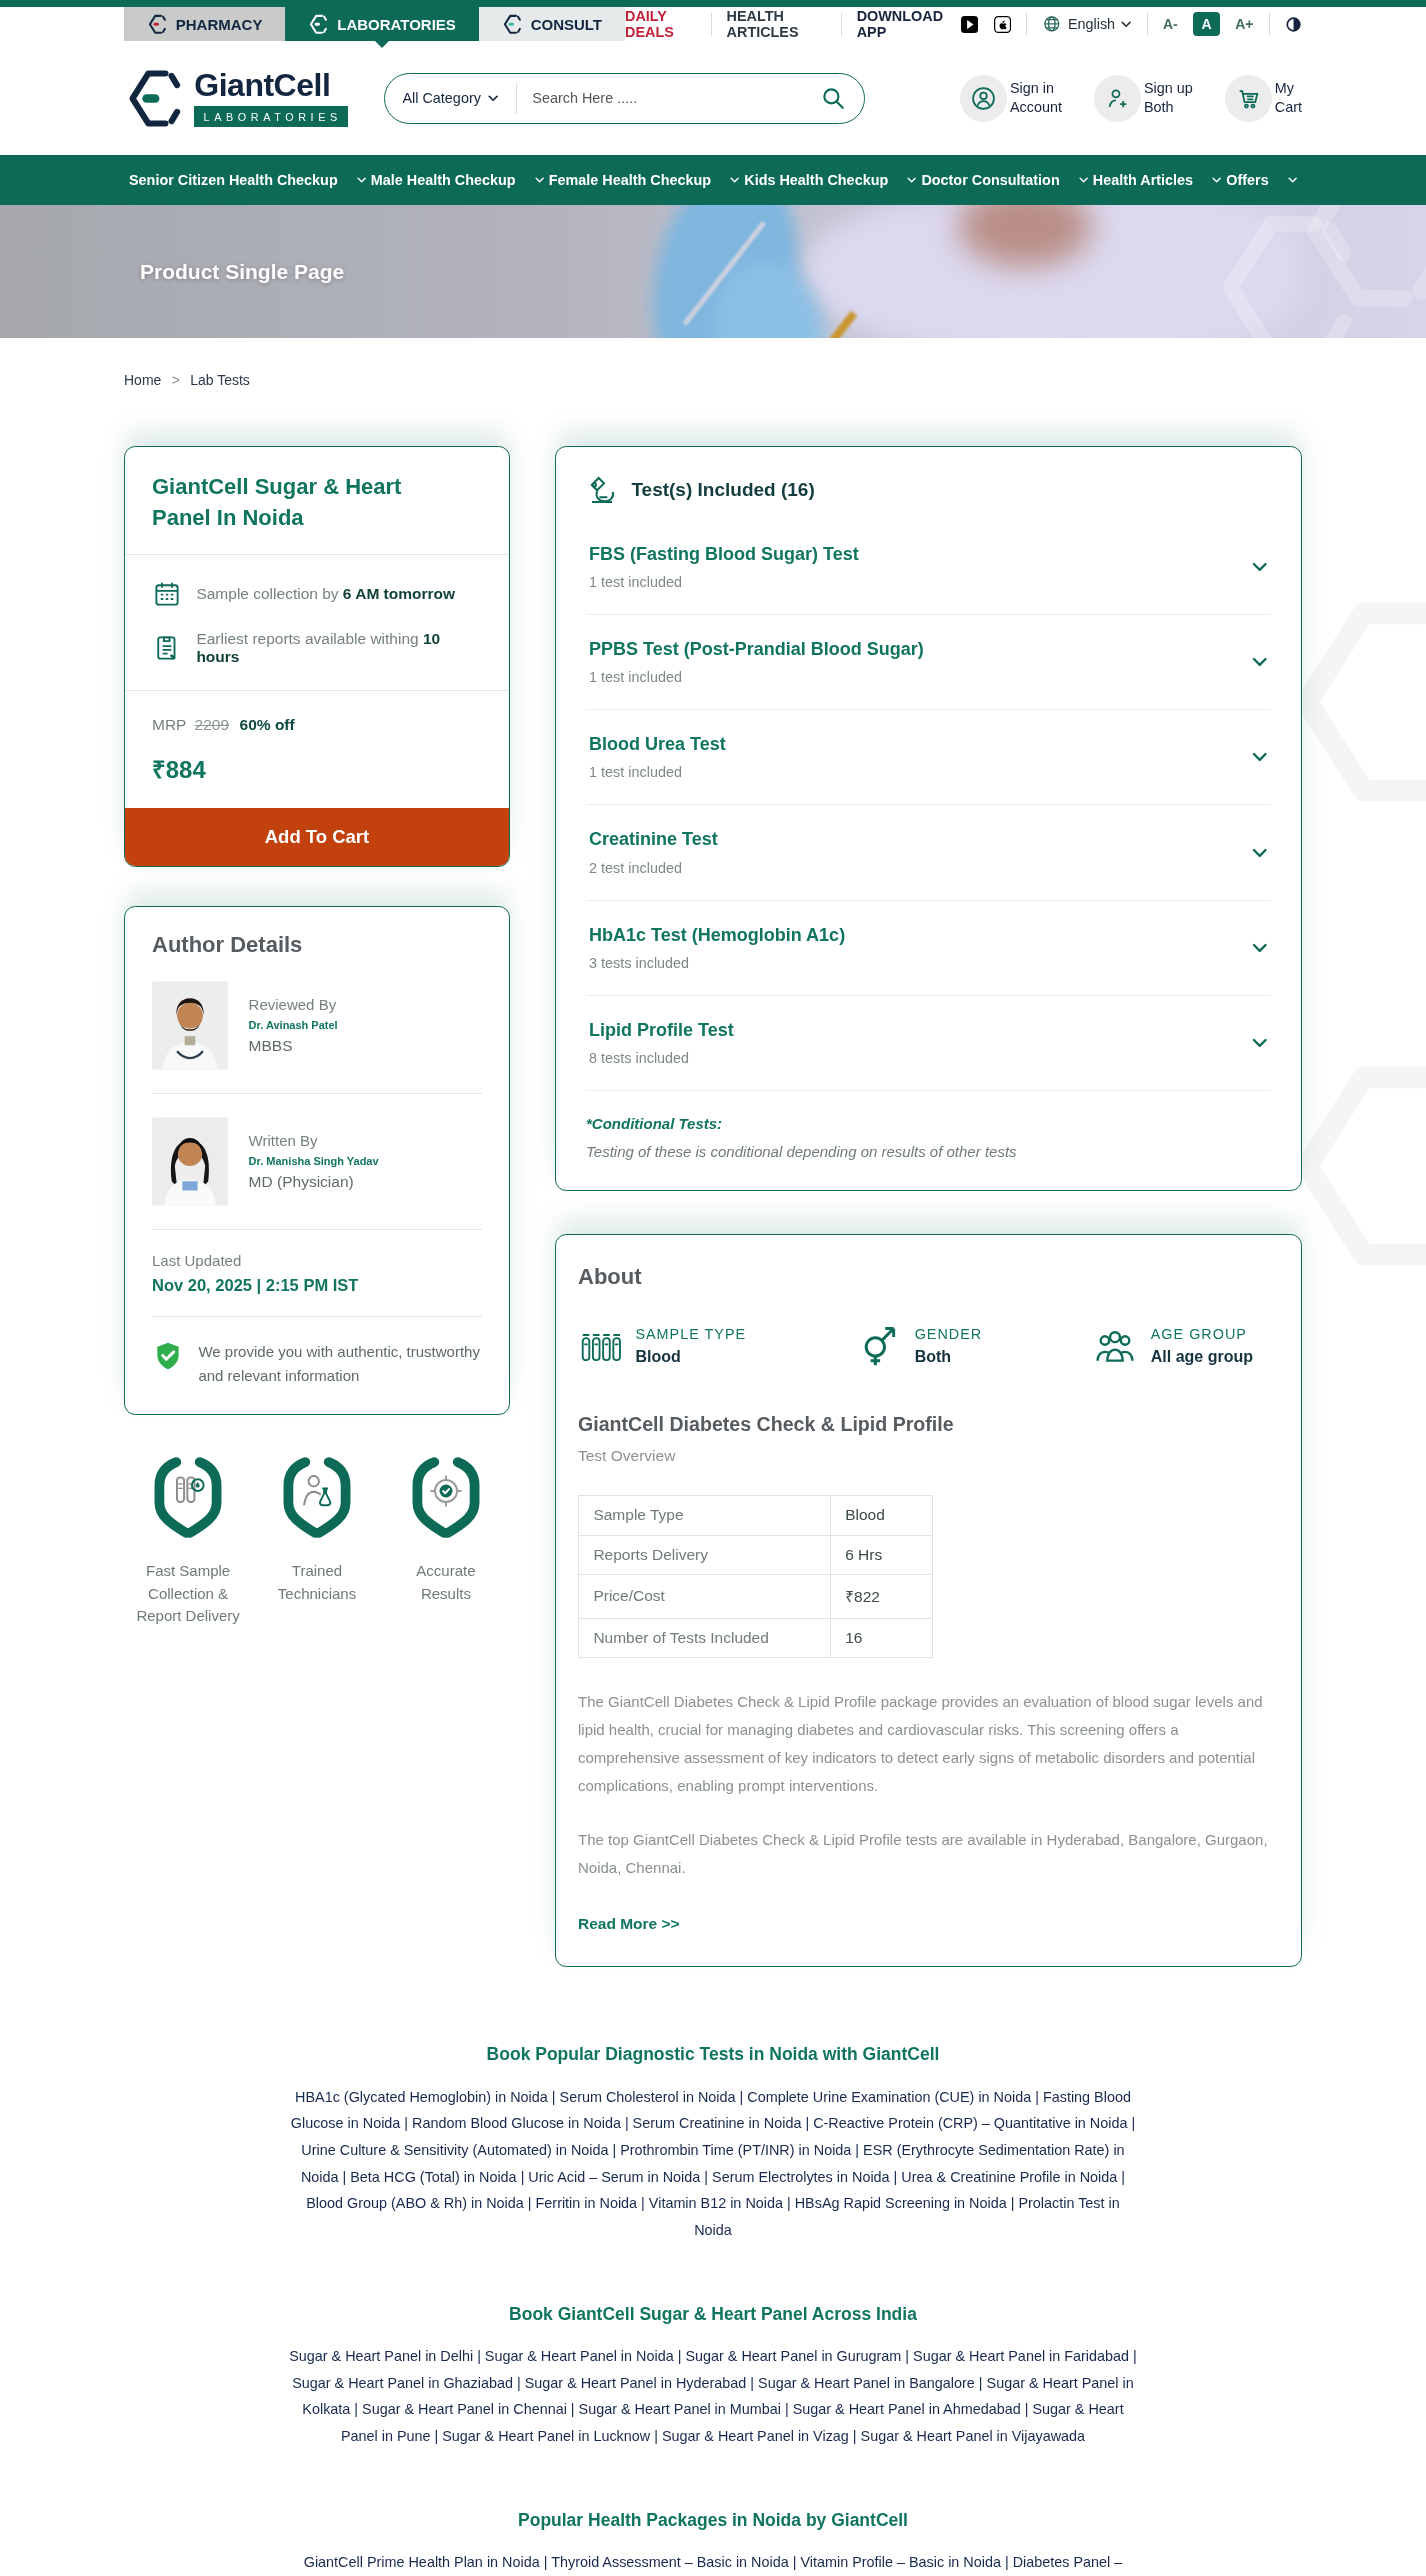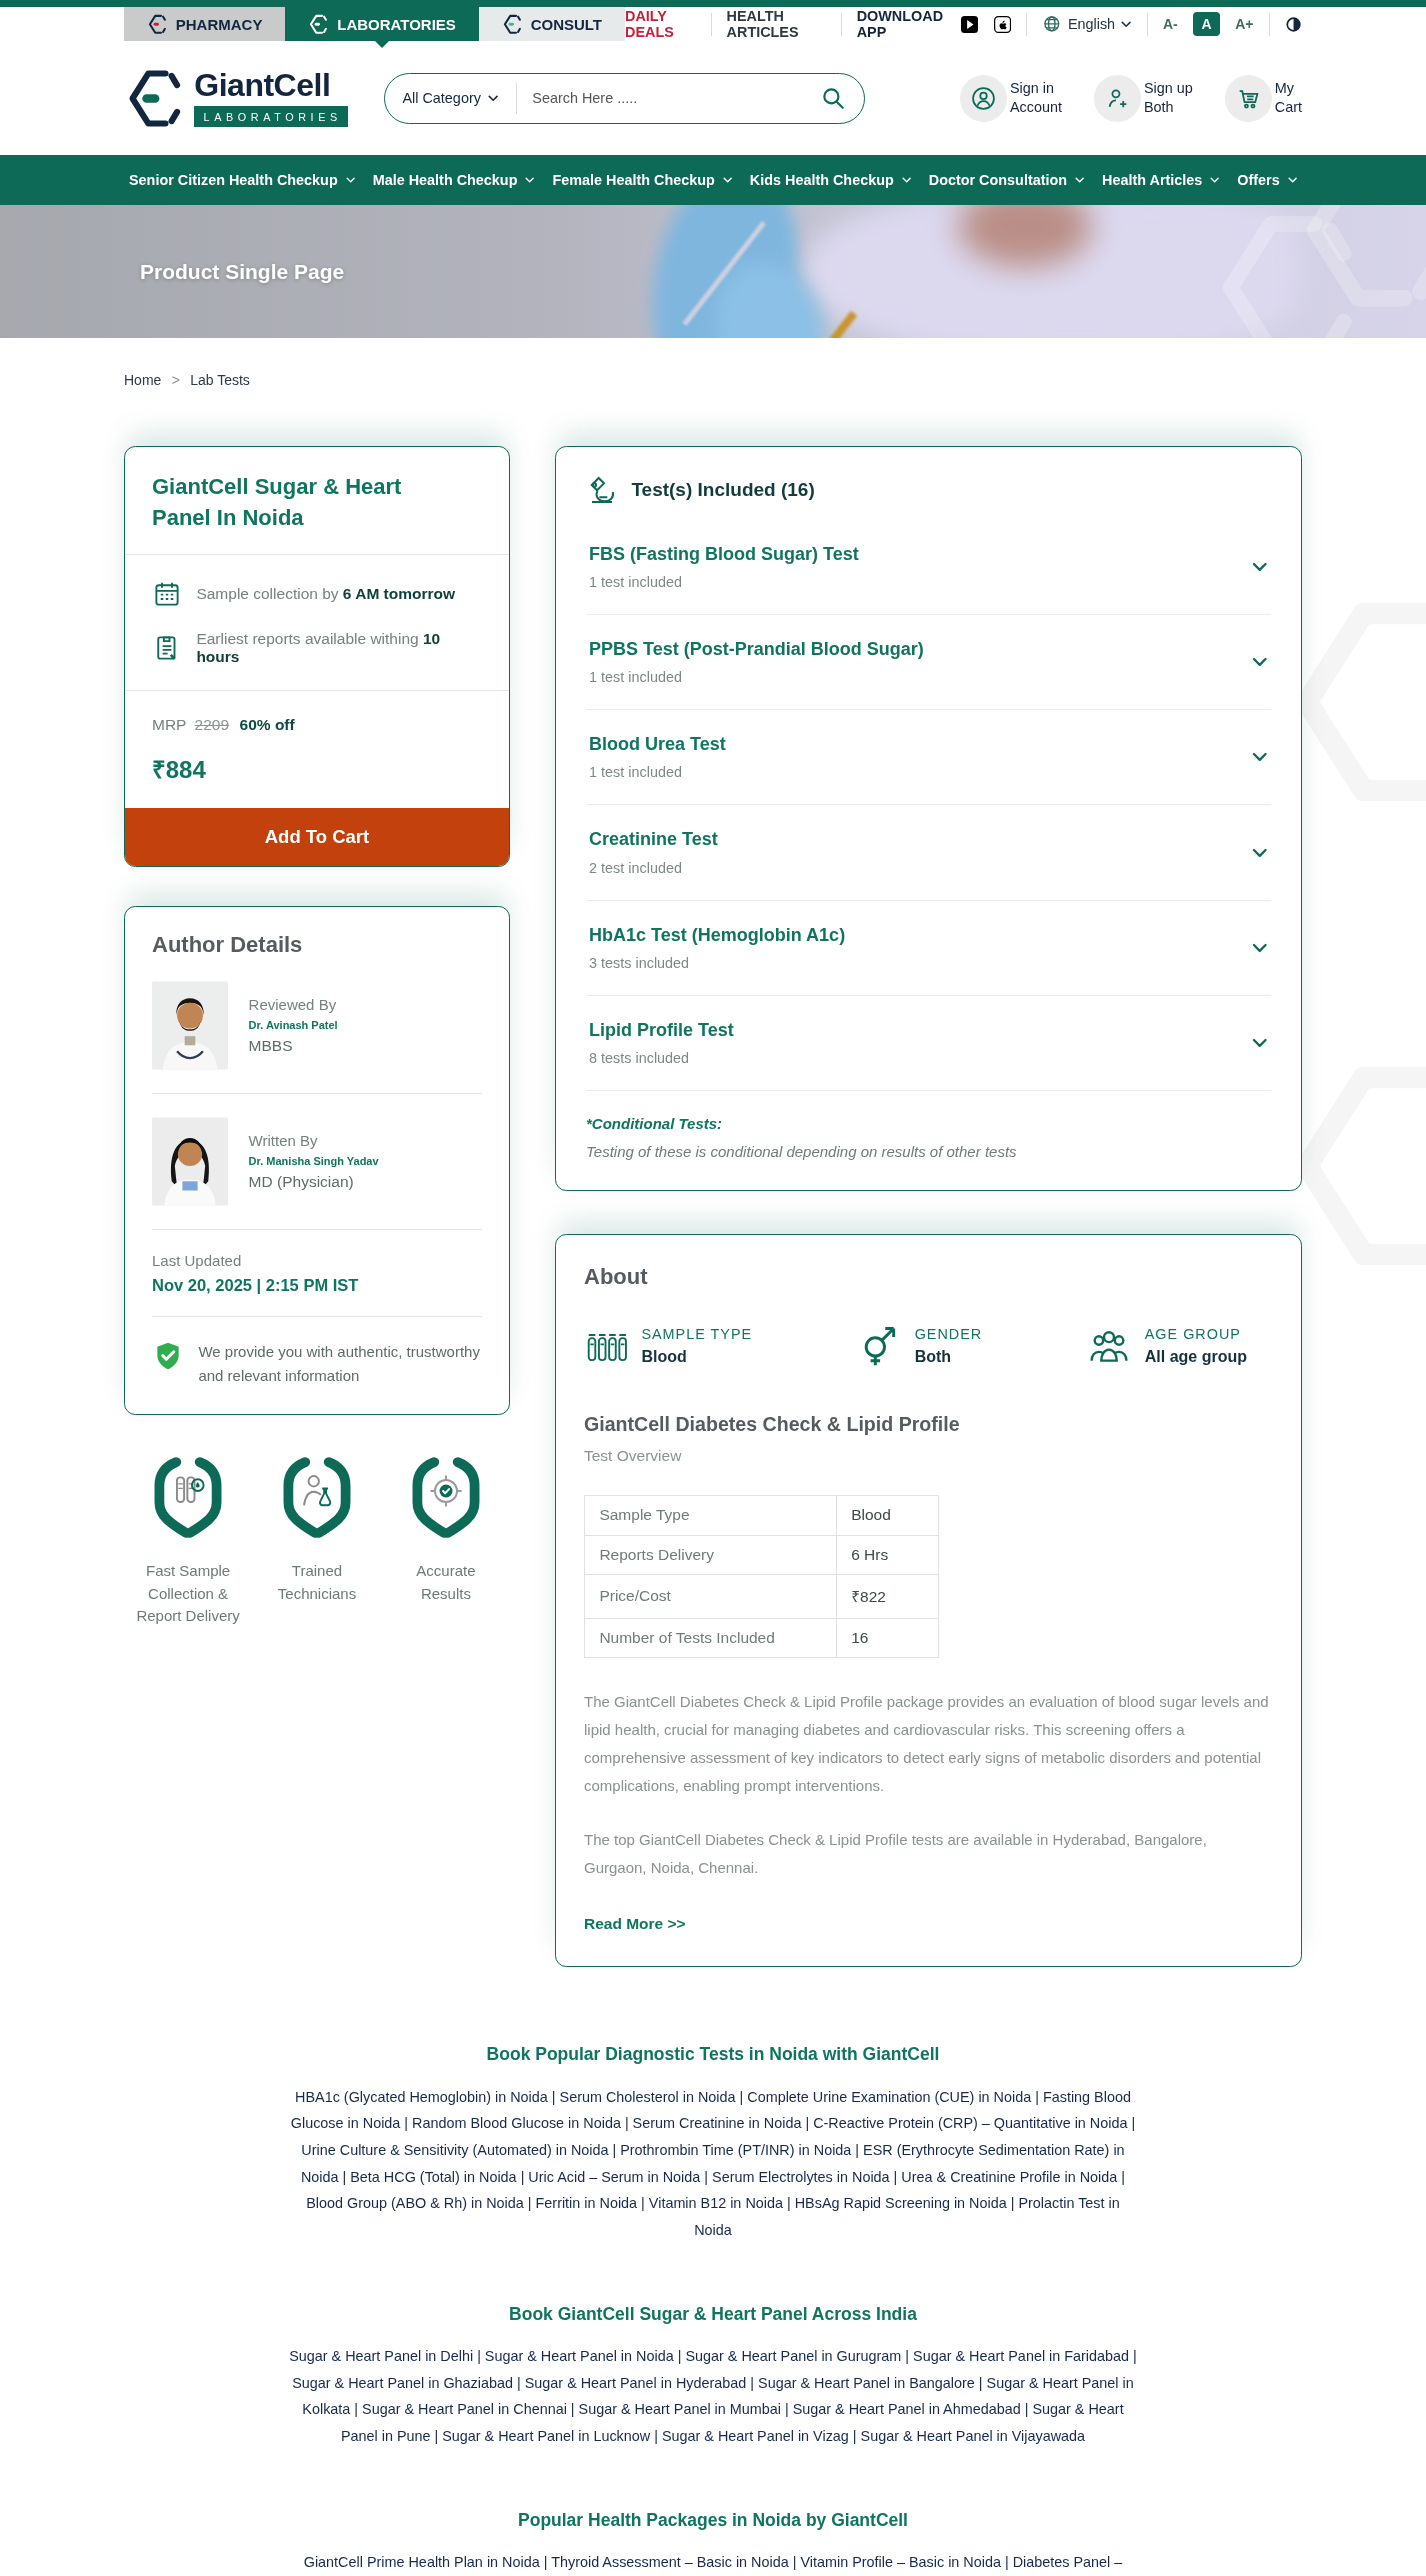--- a/index.html
+++ b/index.html
@@ -45,21 +45,21 @@
   .sbtn{background:none;border:none;padding:0 17.5px;color:#0c6a57;cursor:pointer}
   .sbtn svg{width:26px;height:26px}
   .actions{margin-left:auto;display:flex;gap:32px}
   .action{display:flex;align-items:center;gap:3px;cursor:pointer}
   .acircle{width:47px;height:47px;border-radius:50%;background:#ececec;display:flex;align-items:center;justify-content:center;color:#0c6a57}
   .acircle svg{width:25px;height:25px}
   .alabel{font-size:14.4px;line-height:1.3;color:#16243d}
 
   
   .nav{height:50px;background:#0c6a57;display:flex;align-items:center;justify-content:space-between;padding:0 129px}
-  .nav a{color:#fff;font-weight:bold;font-size:14.4px;display:flex;align-items:center;gap:8px}
+  .nav a{color:#fff;font-weight:bold;font-size:14.4px;display:flex;align-items:center;gap:19px}
   .nav .chev{width:9.3px;height:6.2px}
 
   
   .hero{position:relative;height:133px;overflow:hidden;background:linear-gradient(90deg,#a6a8ae 0%,#b2b3bd 38%,#c6c6d6 62%,#d7d4e9 100%)}
   .h-coat{position:absolute;left:804px;top:-15.5px;width:495px;height:170px;background:#dcd9ef;border-radius:45% 30% 40% 50%;filter:blur(13.4px)}
   .h-neck{position:absolute;left:958px;top:-20.6px;width:134px;height:82px;background:#b98e86;border-radius:50%;filter:blur(15.5px)}
   .h-glove{position:absolute;left:654px;top:-36px;width:139px;height:232px;background:#7fb6de;border-radius:48% 52% 40% 60%;transform:rotate(14deg);filter:blur(8.2px)}
   .h-glove2{position:absolute;left:716px;top:57px;width:108px;height:139px;background:#8cc0e6;border-radius:50%;transform:rotate(-12deg);filter:blur(9.3px)}
   .h-pipette{position:absolute;left:762px;top:15.5px;width:5.2px;height:129px;background:#cdd1e0;transform:rotate(38deg);transform-origin:top left;filter:blur(1px)}
   .h-tip{position:absolute;left:835px;top:103px;width:7.7px;height:49px;background:#c9952e;transform:rotate(38deg);filter:blur(1.5px)}
@@ -115,21 +115,21 @@
   .tc-h svg{width:32px;height:32px;color:#0c6a57}
   .trow{display:flex;align-items:center;justify-content:space-between;padding:24px 3.1px;border-bottom:0.5px solid #ececec;cursor:pointer}
   .trow.first{margin-top:13.4px}
   .tname{font-size:18px;font-weight:bold;color:#10755f}
   .tsub{font-size:14.4px;color:#7d8887;margin-top:9.3px}
   .trow .chev{width:15.5px;height:9.8px;color:#0c6a57}
   .cond{padding-top:24px}
   .cond-t{font-size:15px;font-weight:bold;font-style:italic;color:#10755f}
   .cond-n{font-size:15px;font-style:italic;color:#6f7b7a;margin-top:10.3px}
 
-  .about-card{margin-top:43px;padding:29px 28px 33px}
+  .about-card{margin-top:43px;padding:29px 22px 33px}
   .ab-info{display:flex;justify-content:space-between;margin-top:34px;padding-right:26px}
   .abi{display:flex;gap:13.4px;align-items:center}
   .abi svg{width:44px;height:44px;color:#0c6a57;flex:0 0 auto}
   .abi .l{font-size:14.4px;color:#10755f;letter-spacing:1px}
   .abi .v{font-size:16px;font-weight:bold;color:#16323f;margin-top:6.2px}
   .ab-sub{margin-top:45px;font-size:19.6px;font-weight:bold;color:#565b60}
   .ab-ov{margin-top:11.3px;font-size:15.5px;color:#8a9392}
   table.spec{margin-top:30px;border-collapse:collapse}
   .spec td{border:0.5px solid #e2e2e2;font-size:15.5px;padding:10.3px 14.4px}
   .spec td.l{color:#6f7b7a;width:222px}

